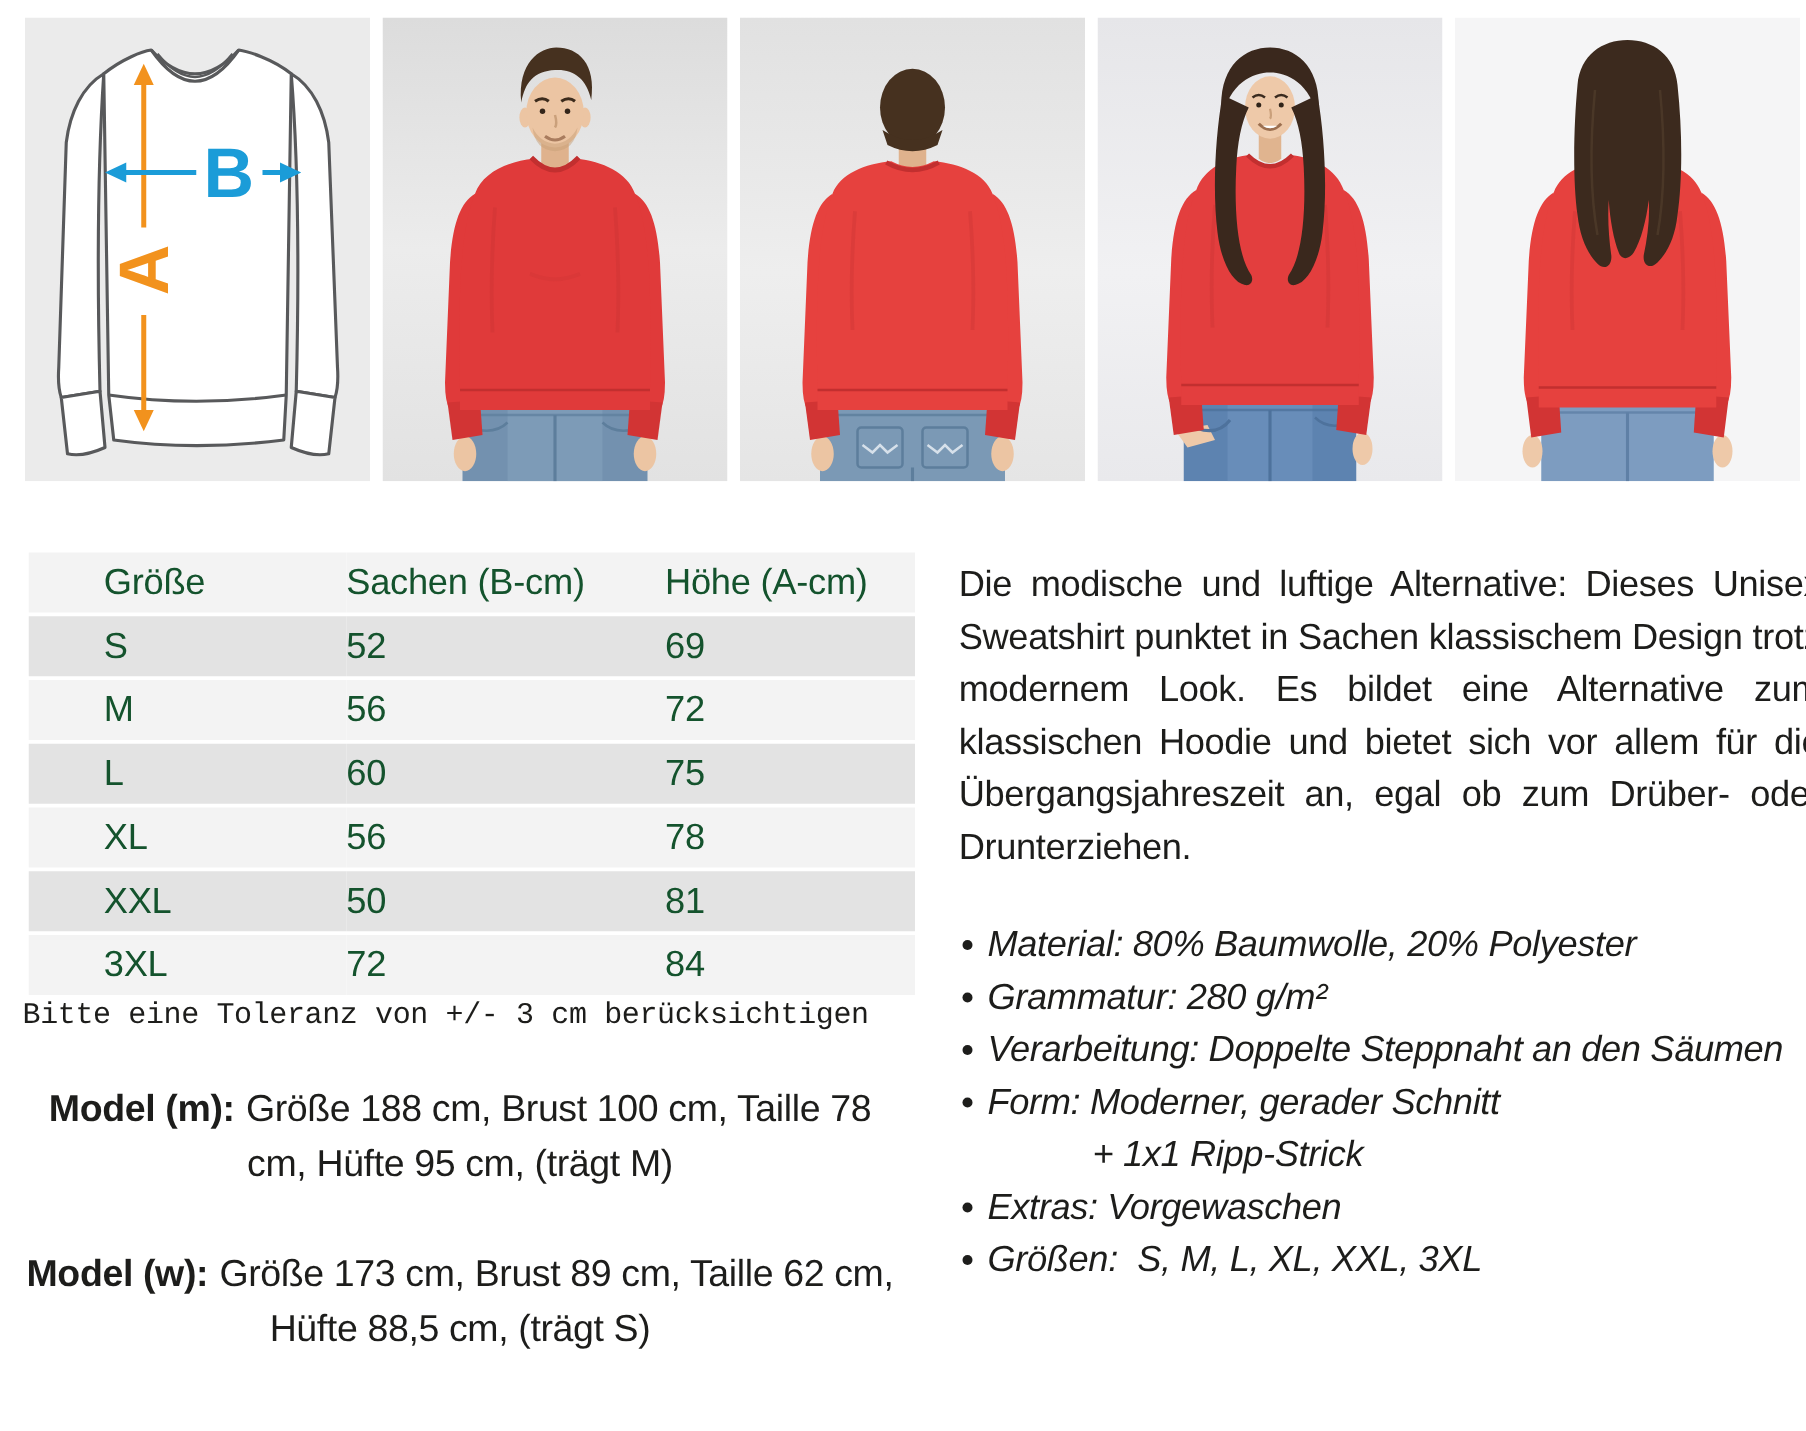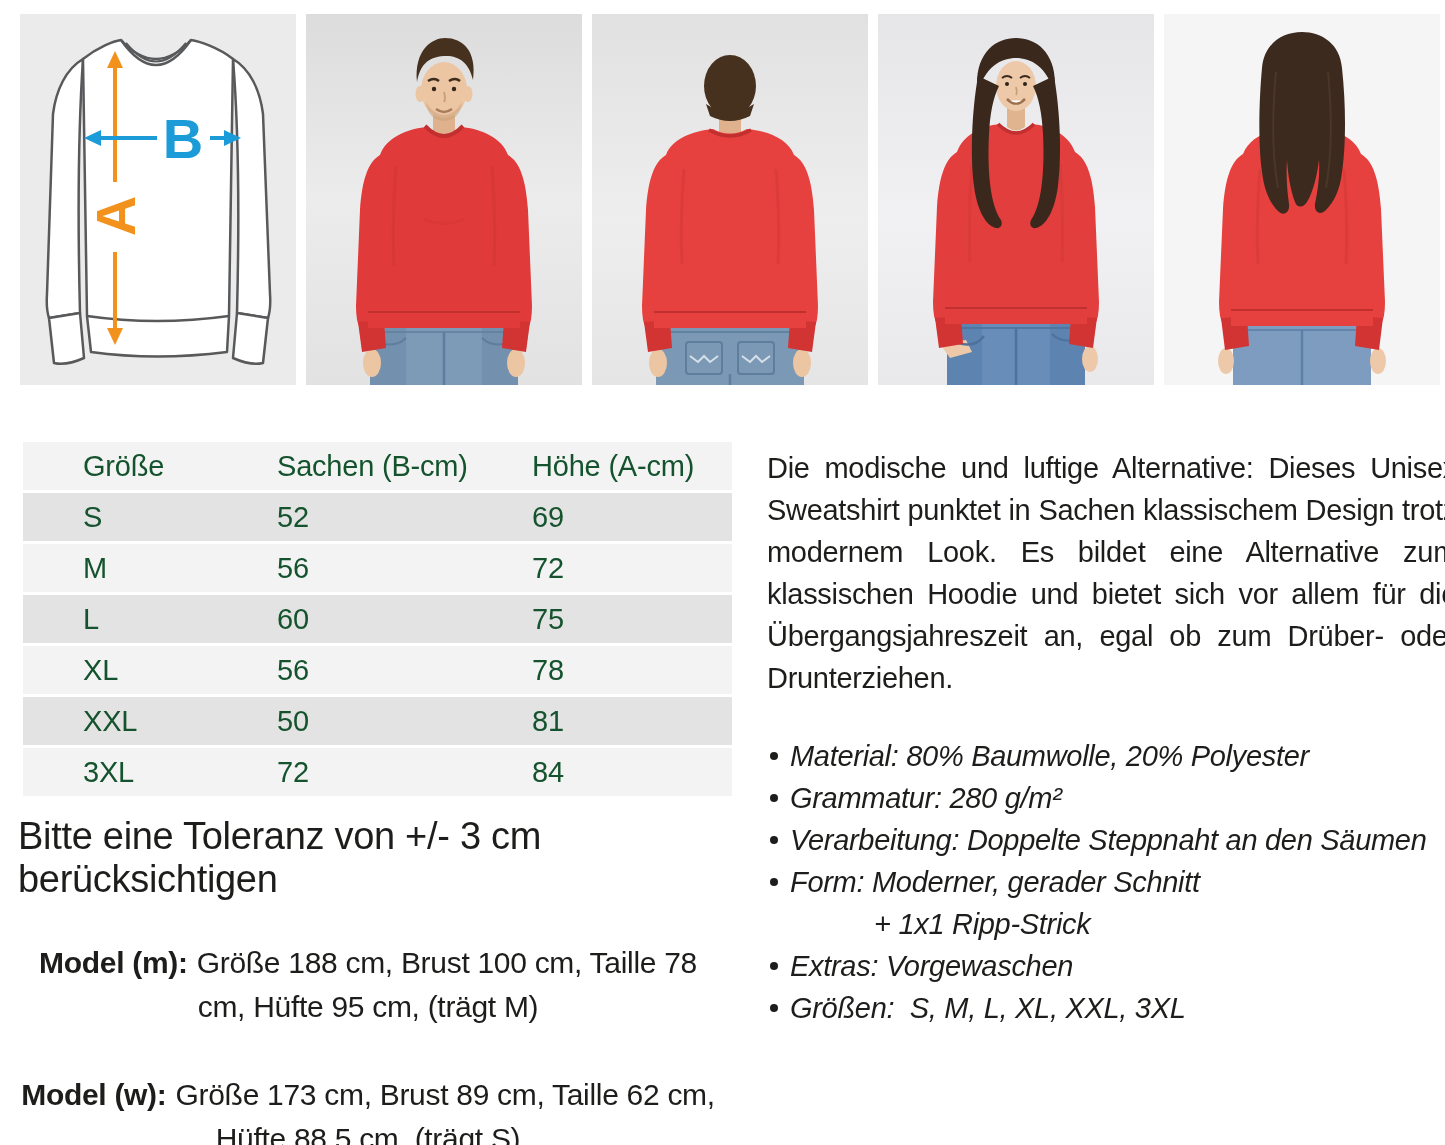--- a/index.html
+++ b/index.html
@@ -33,21 +33,21 @@
   }
   table.size-table th, table.size-table td {
     height: 48px; padding: 0; font-weight: normal; text-align: left; vertical-align: middle;
   }
   table.size-table th:first-child, table.size-table td:first-child { padding-left: 60px; width: 194px; }
   table.size-table th:nth-child(2), table.size-table td:nth-child(2) { width: 255px; }
   table.size-table thead tr { background: #f3f3f3; }
   table.size-table tbody tr:nth-child(odd)  { background: #e3e3e3; }
   table.size-table tbody tr:nth-child(even) { background: #f3f3f3; }
 
-  .tolerance-note { margin-top: 16px; font-size: 38px; letter-spacing: -0.3px; }
+  .tolerance-note { font-size: 24px; letter-spacing: -0.3px; font-family: Liberation Mono, monospace; }
 
   .model-block { font-size: 30px; line-height: 44px; letter-spacing: -0.3px; width: 700px; text-align: center; }
   .model-block.male   { margin-top: 40px; }
   .model-block.female { margin-top: 44px; }
   .model-label { font-weight: bold; margin-right: 9px; }
 
   
   .description {
     font-size: 29px; line-height: 42px;
     text-align: justify; letter-spacing: -0.3px;

